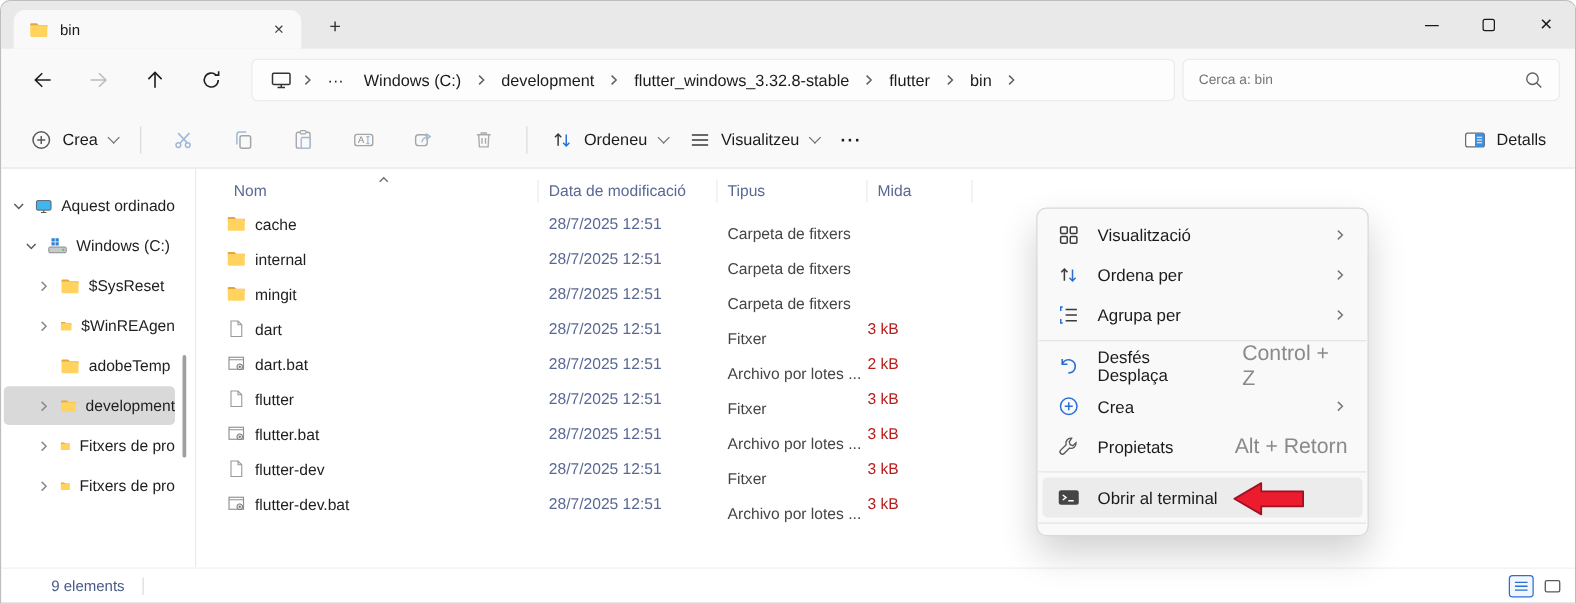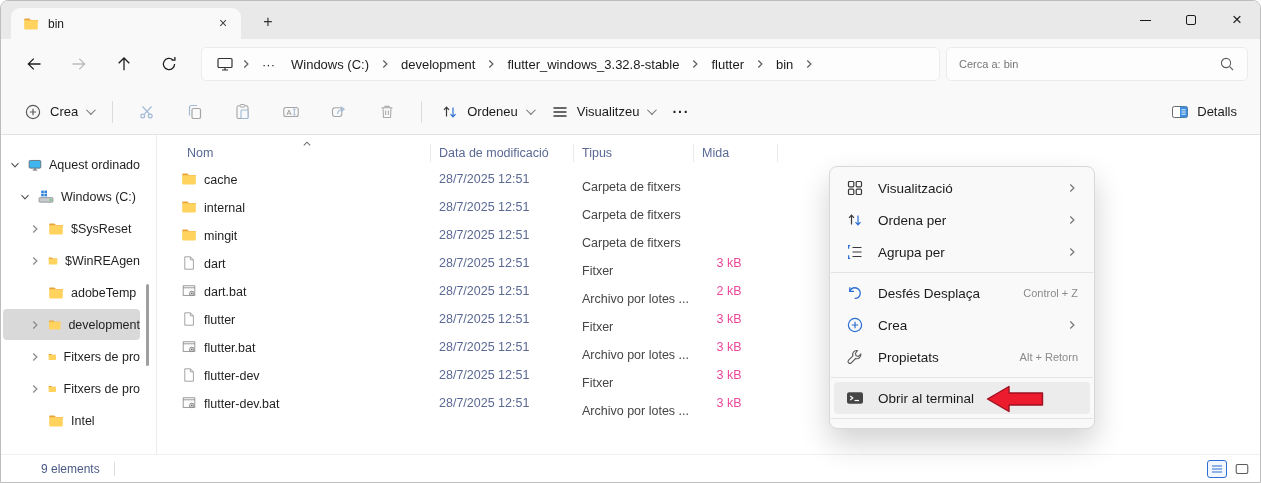--- a/index.html
+++ b/index.html
@@ -57,36 +57,36 @@
   .fh.c-name{width:274px;padding-left:30px;}
   .fh.c-date{width:143px;}
   .fh.c-type{width:120px;}
   .fh.c-size{width:84px;}
   .sortind{position:absolute;left:144px;top:-3px;color:#6d6d6d;}
   .frow{display:flex;height:28px;align-items:center;font-size:12.5px;}
   .fc{padding-left:8px;overflow:hidden;white-space:nowrap;}
   .fc.c-name{width:274px;display:flex;align-items:flex-end;gap:7px;padding-left:24px;color:#1f1f1f;}
   .fc.c-date{width:143px;color:#5a6894;}
   .fc.c-type{width:120px;color:#454545;margin-top:16px;}
-  .fc.c-size{width:84px;color:#ec4899;text-align:center;padding-right:14px;padding-left:0;}
+  .fc.c-size{width:84px;color:#b91c1c;text-align:left;padding-right:14px;padding-left:0;}
   
   .statusbar{height:28px;display:flex;align-items:center;padding:0 8px 0 40px;font-size:12px;color:#4a5a85;border-top:1px solid #f1f1f1;background:#fff;}
   .sdiv{width:1px;height:14px;background:#dcdcdc;margin-left:14px;}
   .viewtoggles{margin-left:auto;display:flex;gap:5px;align-items:center;}
   .vt{width:20px;height:18px;display:flex;align-items:center;justify-content:center;border-radius:3px;}
   .vt.active{border:1px solid #2b6fd4;color:#2b6fd4;background:#f2f7fd;}
   .vt.idle{color:#5a5a5a;}
   
   .menu{position:absolute;left:828px;top:165px;width:266px;background:#f9f9f9;border:1px solid #d8d8d8;
         border-radius:8px;box-shadow:0 14px 30px rgba(0,0,0,.18);padding:5px 0;z-index:10;}
   .mitem{height:32px;display:flex;align-items:center;gap:14px;margin:0 4px;padding:0 12px;border-radius:4px;
          font-size:13.5px;color:#1b1b1b;}
   .mitem.hl{background:#ececec;}
   .msep{height:1px;background:#e4e4e4;margin:4px 1px;}
-  .mshort{margin-left:auto;color:#8a8a8a;font-size:11px;}
+  .mshort{margin-left:auto;color:#8a8a8a;font-size:17px;}
   .msub{margin-left:auto;display:flex;color:#777;}
   .micon{width:18px;height:18px;display:flex;flex:none;}
   .red-arrow{position:absolute;left:985px;top:384px;z-index:20;}
   svg{display:block;}
 </style>
 </head>
 <body>
 
 <svg width="0" height="0" style="position:absolute">
   <defs>
@@ -464,27 +464,20 @@
         <span class="exp r">
             <svg width="12" height="12">
               <use href="#i-chev-right"></use>
             </svg>
           </span>
         <svg width="16" height="16">
             <use href="#i-folder"></use>
           </svg>
         <span>Fitxers de pro</span>
       </div>
-      <div class="sitem" style="padding-left:26px">
-        <span class="exp"></span>
-        <svg width="16" height="16">
-            <use href="#i-folder"></use>
-          </svg>
-        <span>Intel</span>
-      </div>
       <div class="sscroll"></div>
     </div>
 
     <div class="filearea">
       <div class="fheader">
         <span class="sortind">
             <svg width="12" height="12">
               <use href="#i-chev-up"></use>
             </svg>
           </span>

